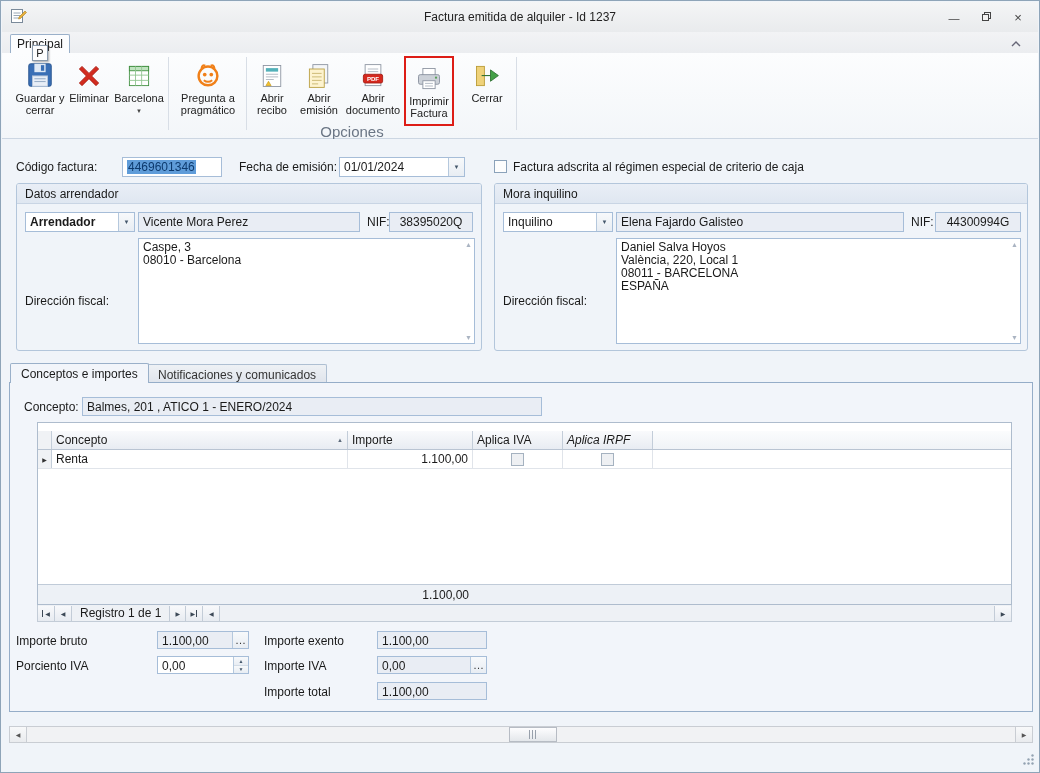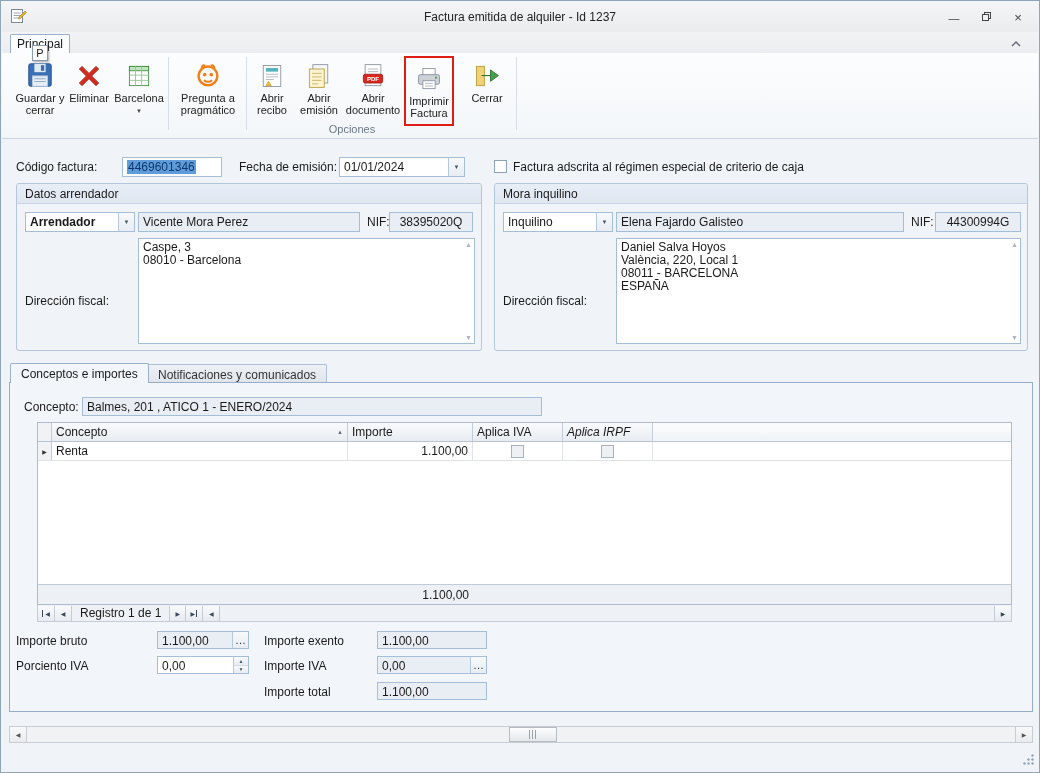--- a/index.html
+++ b/index.html
@@ -18,21 +18,21 @@
   
   .tabrow { position:absolute; left:1px; top:31px; right:1px; height:21px; background:linear-gradient(#f2f3f5,#ebedf0); }
   .ribbon-tab { position:absolute; left:8px; top:2px; width:60px; height:19px; background:#fcfdfe; border:1px solid #9ab0c9; border-bottom:none; border-radius:2px 2px 0 0; text-align:center; padding-top:2px; }
   .keytip { position:absolute; left:30px; top:13px; width:16px; height:16px; background:#fdfdfd; border:1px solid #8a9aab; box-shadow:1px 1px 2px rgba(0,0,0,.35); text-align:center; font-size:11px; line-height:14px; z-index:9; }
   .collapse-btn { position:absolute; right:14px; top:6px; width:16px; height:12px; display:flex; align-items:center; justify-content:center; }
   .ribbon-body { position:absolute; left:1px; top:52px; right:1px; height:86px; background:linear-gradient(#fcfdfe,#f3f6f9); border-bottom:1px solid #ccd6e2;padding-left:48px; }
   .rsep { position:absolute; top:4px; bottom:8px; width:1px; background:#d8dee6; }
   .rbtn { position:absolute; top:3px; height:76px; display:flex; flex-direction:column; align-items:center; font-size:11px; line-height:12px; text-align:center; color:#222; cursor:default; }
   .rbtn .ric { height:34px; display:flex; align-items:flex-end; justify-content:center; margin-bottom:2px; }
   .rbtn.hl { border:2px solid #dd1d16; padding-top:1px; height:70px; }
-  .opt-label { position:absolute; left:290px; top:70px; width:120px; text-align:center; color:#6b7685; font-size:11px; }
+  .opt-label { position:absolute; left:290px; top:70px; width:120px; text-align:center; color:#6b7685; font-size:15px; }
   .dd-small { font-size:6px; color:#444; margin-top:1px; }
 
   
   .client { position:absolute; left:1px; top:138px; right:1px; bottom:1px; background:#f0f4f9; }
 
   .lbl { position:absolute; white-space:nowrap; }
   .field { position:absolute; border:1px solid #a6bdd8; background:#fff; padding:2px 4px; white-space:nowrap; overflow:hidden; }
   .field.ro { background:#e9edf4; }
   .dd-btn { position:absolute; right:0; top:0; bottom:0; width:16px; border-left:1px solid #b5c8dd; background:linear-gradient(#f7f9fb,#e8edf3); display:flex; align-items:center; justify-content:center; font-size:6px; color:#44576b; }
   .ell-btn { position:absolute; right:0; top:0; bottom:0; width:16px; border-left:1px solid #b5c8dd; background:linear-gradient(#f7f9fb,#e8edf3); display:flex; align-items:center; justify-content:center; font-size:11px; color:#333; line-height:6px; }
@@ -51,21 +51,21 @@
   .m-dn { position:absolute; right:2px; bottom:2px; font-size:7px; color:#aab4c2; }
 
   
   .tab { position:absolute; height:20px; padding:3px 10px; border:1px solid #9ab0c9; border-bottom:none; border-radius:2px 2px 0 0; white-space:nowrap; }
   .tab.active { background:#f2f5fa; z-index:3; }
   .tab.inactive { background:linear-gradient(#eef1f5,#dfe4ec); border-color:#aebfd2; height:19px; color:#333; z-index:1; }
   .tabpage { position:absolute; left:8px; top:381px; width:1024px; height:330px; border:1px solid #95adc8; background:#f2f5fa; z-index:2; }
 
   
   .grid { position:absolute; left:27px; top:39px; width:975px; height:183px; border:1px solid #aebccd; background:#fff; }
-  .g-header { display:flex; height:19px; background:linear-gradient(#f9fafc,#e8ecf2); border-bottom:1px solid #b9c4d2; }
+  .g-header { display:flex; height:19px; background:linear-gradient(#f9fafc,#e8ecf2); border-bottom:1px solid #b9c4d2;margin-top:8px; }
   .g-hcell { border-right:1px solid #c3cdd9; padding:2px 4px; position:relative; white-space:nowrap; overflow:hidden; }
   .g-hfill { flex:1; border-right:none; background:linear-gradient(#fbfcfd,#f0f3f7); }
   .sort-ic { position:absolute; right:4px; top:6px; font-size:6px; color:#5d6b7c; }
   .g-body { position:relative; height:143px; }
   .g-row { display:flex; height:19px; border-bottom:1px solid #e0e4ea; }
   .g-cell { border-right:1px solid #e0e4ea; padding:2px 4px; white-space:nowrap; overflow:hidden; display:flex; align-items:center; }
   .g-ind { width:14px; background:#f0f2f5; border-right:1px solid #c3cdd9; display:flex; align-items:center; justify-content:center; font-size:6px; color:#333; }
   .g-summary { position:absolute; left:0; right:0; bottom:0; height:20px; background:#edf1f6; border-top:1px solid #c0cbd8; }
   .g-sum-val { position:absolute; left:310px; width:125px; top:3px; text-align:right; padding-right:4px; }
 

